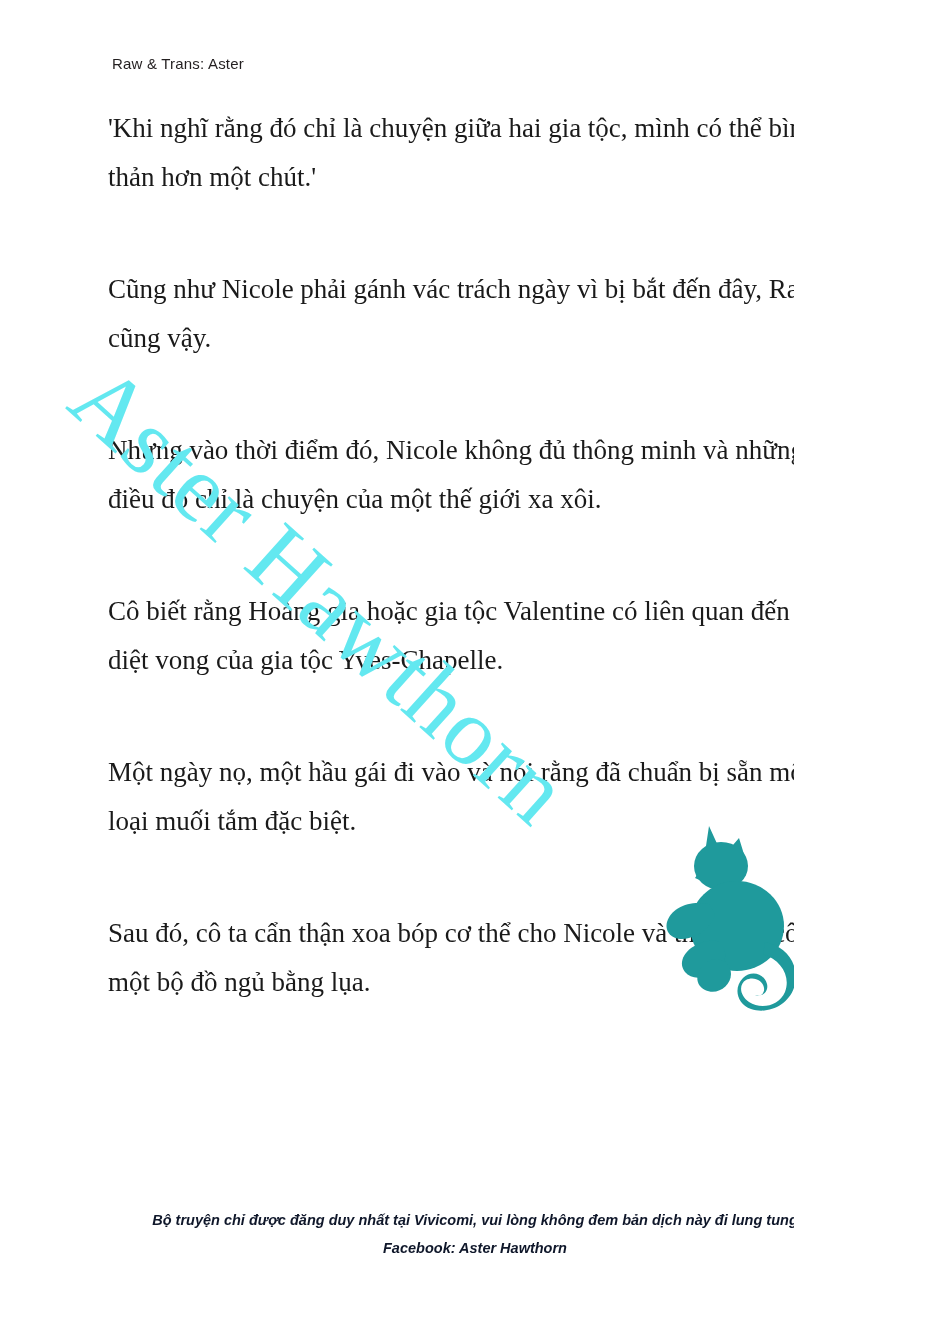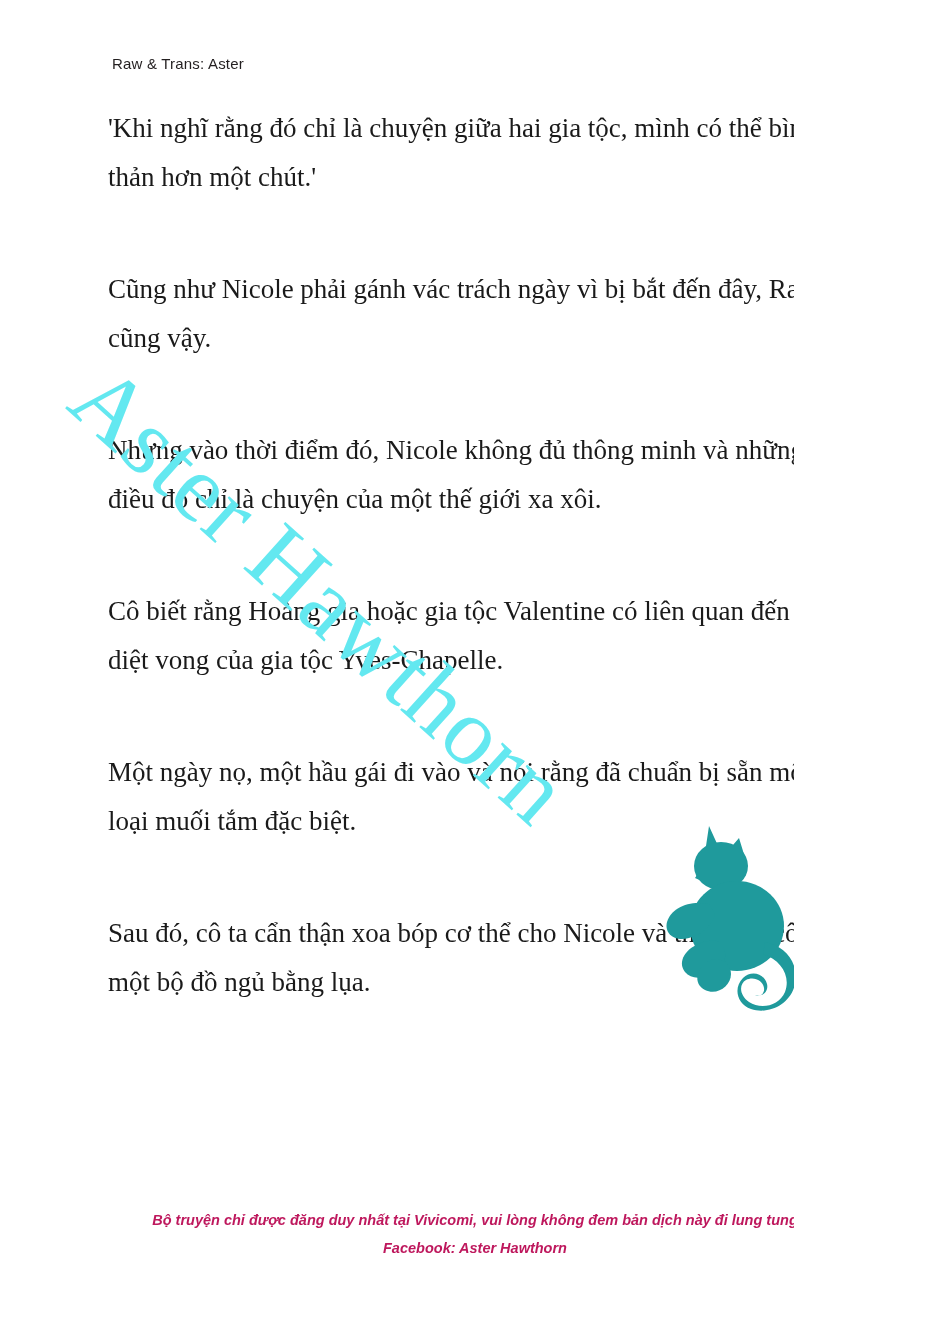--- a/index.html
+++ b/index.html
@@ -90,21 +90,21 @@
   .footer-note {
     position: absolute;
     left: 0;
     top: 1206px;
     width: 950px;
     text-align: center;
     font-family: "Liberation Sans", "DejaVu Sans", sans-serif;
     font-size: 14.5px;
     font-weight: bold;
     font-style: italic;
-    color: #be185d;
+    color: #0f172a;
     line-height: 28px;
   }
   .footer-note div { white-space: nowrap; }
 
   
   .bottom-bar {
     position: absolute;
     left: 0;
     top: 1297px;
     width: 950px;

